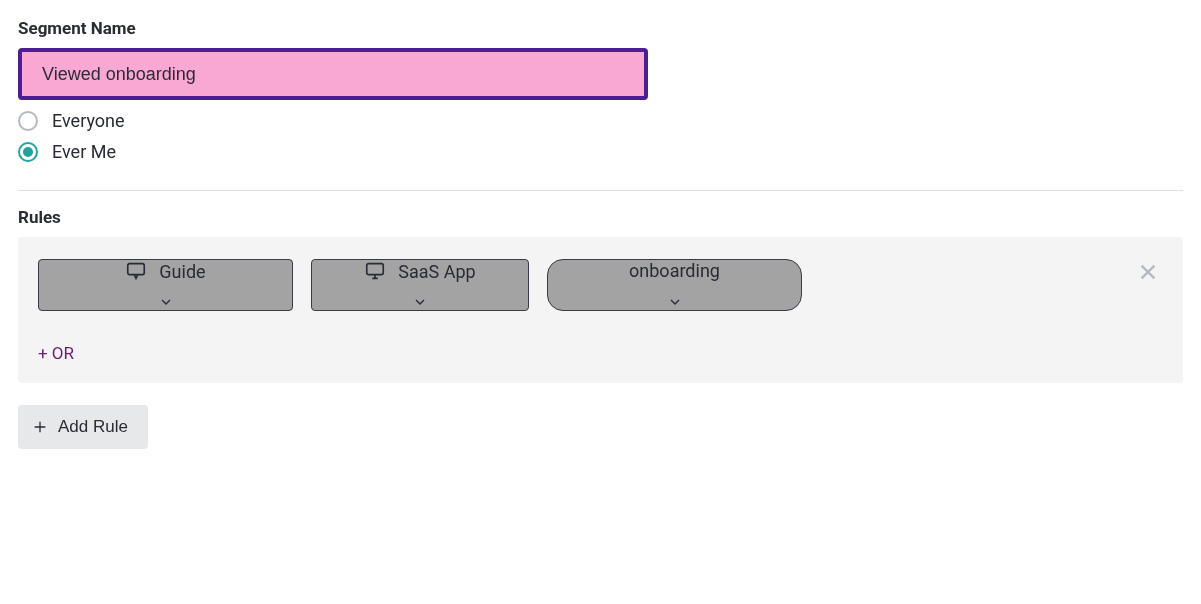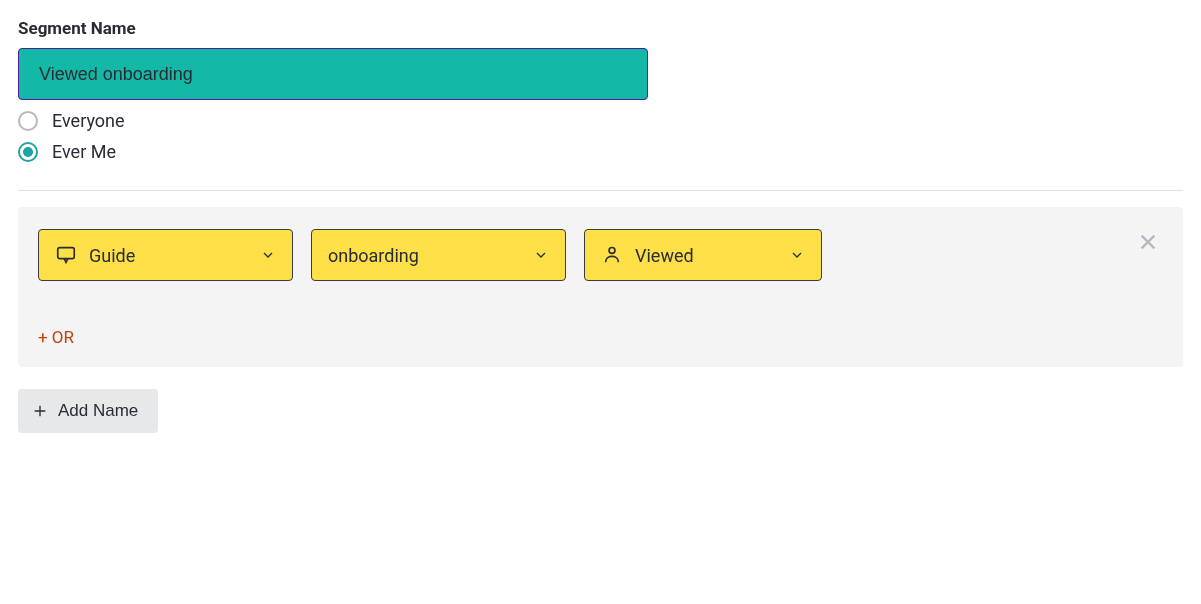--- a/index.html
+++ b/index.html
@@ -17,26 +17,26 @@
   }
   .section-label {
     font-weight: 700;
     font-size: 17px;
     color: #2a2c35;
     margin: 8px 0 10px 0;
   }
   .text-input {
     width: 630px;
     height: 52px;
-    border: 1px solid #4c1d95;
+    border: 4px solid #4c1d95;
     border-radius: 4px;
     padding: 0 20px;
     font-size: 18px;
     color: #2a2c35;
-    background: #14b8a6;
+    background: #f9a8d4;
   }
 
   .radio-group { margin-top: 8px; }
   .radio-row {
     display: flex;
     align-items: center;
     gap: 14px;
     margin: 10px 0;
     cursor: pointer;
   }
@@ -75,56 +75,57 @@
     position: relative;
   }
   .rules-row {
     display: flex;
     flex-wrap: wrap;
     gap: 18px;
     align-items: center;
     margin-bottom: 14px;
   }
   .select-pill {
-    background: #fde047;
+    background: #a3a3a3;
     border: 1px solid #3a3c45;
     border-radius: 4px;
     height: 52px;
     display: inline-flex;
     align-items: center;
     padding: 0 16px;
     gap: 12px;
     cursor: pointer;
     min-width: 180px;
     justify-content: space-between;
+    flex-direction: column;
   }
   .select-pill .left { display:inline-flex; align-items:center; gap:12px; }
   .select-pill svg.lead { width:22px; height:22px; stroke:#2a2c35; fill:none; stroke-width:1.8; }
   .select-pill .label { font-size:18px; color:#2a2c35; white-space:nowrap; }
   .select-pill svg.caret { width:16px; height:16px; stroke:#2a2c35; fill:none; stroke-width:2; }
   .w-guide { width: 255px; }
   .w-app   { width: 218px; }
-  .w-item  { width: 255px; }
+  .w-item  { width: 255px; border-radius: 16px; }
   .w-action{ width: 238px; }
   .w-time  { width: 255px; }
 
   .close-x {
     position: absolute;
     top: 24px;
     right: 24px;
     width: 22px;
     height: 22px;
     cursor: pointer;
   }
   .close-x svg { width:100%; height:100%; stroke:#b4b9c1; stroke-width:2.5; }
 
   .or-link {
     font-size: 17px;
-    color: #c2410c;
-    margin-top: 32px;
+    color: #701a75;
+    margin-top: 18px;
     cursor: pointer;
     display: inline-block;
   }
 
   .add-rule-btn {
     margin-top: 22px;
     background: #e7e8ea;
     border: none;
     border-radius: 4px;
     height: 44px;
@@ -157,20 +158,21 @@
       <span class="radio-outer selected">
         <span class="radio-inner"></span>
       </span>
       <span class="radio-label">Ever Me</span>
     </div>
   </div>
 
   <hr class="divider">
 
   
+  <div class="section-label">Rules</div>
 
   <div class="rules-panel">
 
     <div class="close-x">
       <svg viewBox="0 0 24 24">
           <path d="M5 5 L19 19 M19 5 L5 19"></path>
         </svg>
     </div>
 
     <div class="rules-row">
@@ -181,50 +183,50 @@
             <rect x="3" y="4" width="18" height="12" rx="2"></rect>
             <path d="M10 16 L12 20 L14 16"></path>
           </svg>
           <span class="label">Guide</span>
         </span>
         <svg class="caret" viewBox="0 0 24 24">
             <path d="M6 9 L12 15 L18 9"></path>
           </svg>
       </div>
 
+      <div class="select-pill w-app">
+        <span class="left">
+          <svg class="lead" viewBox="0 0 24 24">
+            <rect x="3" y="4" width="18" height="12" rx="2"></rect>
+            <path d="M9 20 L15 20 M12 16 L12 20"></path>
+          </svg>
+          <span class="label">SaaS App</span>
+        </span>
+        <svg class="caret" viewBox="0 0 24 24">
+            <path d="M6 9 L12 15 L18 9"></path>
+          </svg>
+      </div>
 
       <div class="select-pill w-item">
         <span class="left">
           <span class="label">onboarding</span>
         </span>
         <svg class="caret" viewBox="0 0 24 24">
             <path d="M6 9 L12 15 L18 9"></path>
           </svg>
       </div>
 
-      <div class="select-pill w-action">
-        <span class="left">
-          <svg class="lead" viewBox="0 0 24 24">
-            <circle cx="12" cy="7" r="3.2"></circle>
-            <path d="M5 20 C5 15 9 13.5 12 13.5 C15 13.5 19 15 19 20"></path>
-          </svg>
-          <span class="label">Viewed</span>
-        </span>
-        <svg class="caret" viewBox="0 0 24 24">
-            <path d="M6 9 L12 15 L18 9"></path>
-          </svg>
-      </div>
 
     </div>
 
 
     <div class="or-link">+ OR</div>
 
   </div>
 
   <button class="add-rule-btn">
     <svg viewBox="0 0 24 24">
         <path d="M12 4 L12 20 M4 12 L20 12"></path>
       </svg>
-    <span>Add Name</span>
+    <span>Add Rule</span>
   </button>
 
 </div>
 
 </body></html>

